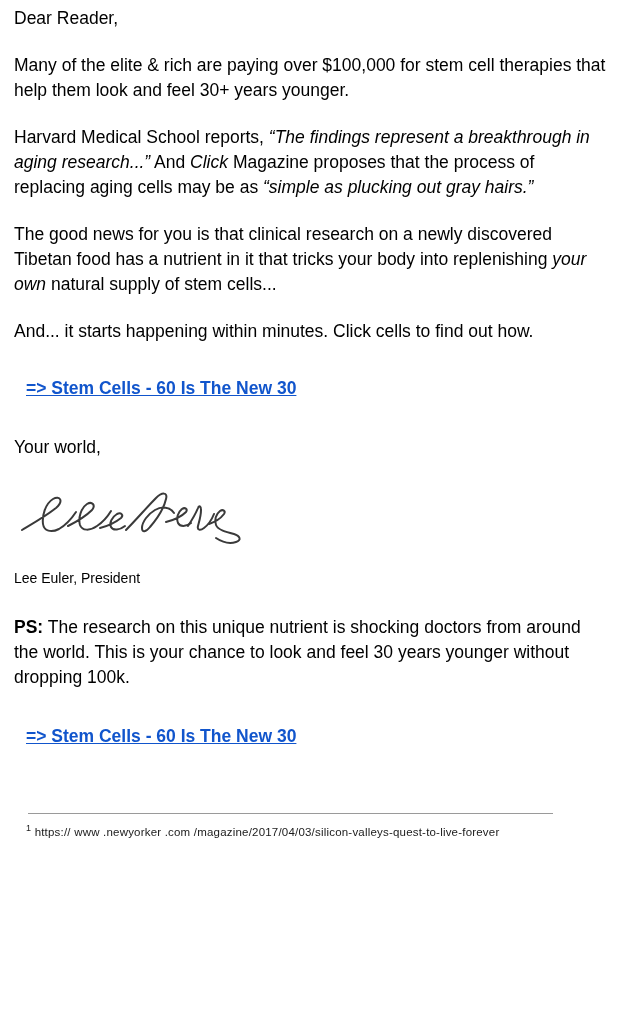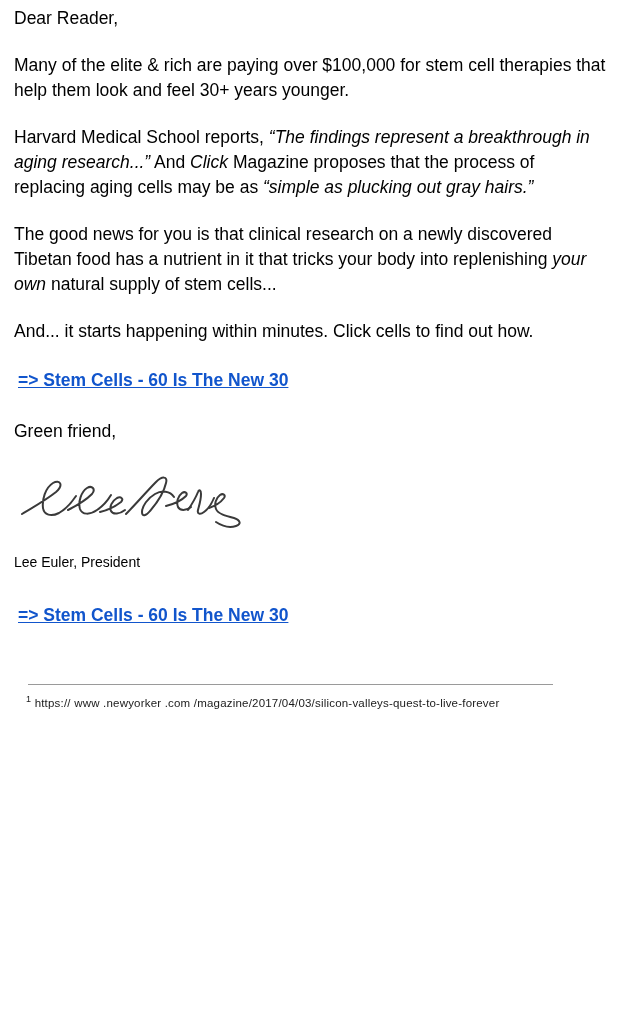--- a/index.html
+++ b/index.html
@@ -40,21 +40,21 @@
     vertical-align: super;
     font-style: normal;
   }
   .cta {
     display: inline-block;
     font-size: 17.5px;
     line-height: 25px;
     font-weight: bold;
     color: #1155cc;
     text-decoration: underline;
-    margin: 4px;
+    margin: 12px;
   }
   .cta-block {
     margin: 0 0 22px 0;
   }
   .sig-wrap {
     margin: 6px 0 14px 2px;
     height: 66px;
   }
   .signoff {
     font-size: 17.5px;
@@ -99,40 +99,41 @@
   <p class="para"><span>Harvard Medical School reports, </span><span class="italic">“The findings represent a breakthrough in aging research...”</span><span> And </span><span class="italic">Click</span><span> Magazine proposes that the process of replacing aging cells may be as </span><span class="italic">“simple as plucking out gray hairs.”</span></p>
 
   <p class="para"><span>The good news for you is that clinical research on a newly discovered Tibetan food has a nutrient in it that tricks your body into replenishing </span><span class="italic">your own</span><span> natural supply of stem cells...</span></p>
 
   <p class="para tight">And... it starts happening within minutes. Click cells to find out how.</p>
 
   <div class="cta-block">
     <a class="cta" href="#">=&gt; Stem Cells - 60 Is The New 30</a>
   </div>
 
-  <p class="signoff">Green friend,</p>
+  <p class="signoff">Your world,</p>
 
   <div class="sig-wrap">
     <svg width="230" height="62" viewBox="0 0 230 62" aria-hidden="true">
       <g fill="none" stroke="#3a3a3a" stroke-width="2" stroke-linecap="round" stroke-linejoin="round">
         <path d="M6 44 C16 38, 30 30, 40 22 C48 15, 44 9, 37 13 C29 18, 26 30, 27 38 C28 45, 35 47, 43 43 C50 39, 56 32, 60 26"></path>
         <path d="M52 40 C60 36, 70 30, 76 24 C80 19, 76 15, 71 18 C65 22, 62 32, 64 39 C66 45, 74 45, 81 40 C87 36, 92 30, 95 25"></path>
         <path d="M84 42 C92 40, 100 36, 105 32 C108 29, 105 26, 101 28 C96 31, 93 37, 95 41 C97 45, 104 44, 109 40"></path>
         <path d="M110 44 C120 34, 132 20, 140 12 C146 6, 152 6, 150 13 C148 22, 140 34, 134 41 C130 46, 126 47, 126 42 C126 36, 132 28, 139 24 C146 20, 154 21, 158 27"></path>
         <path d="M150 36 C158 34, 166 30, 170 26 C172 23, 169 21, 166 23 C162 26, 160 32, 162 37 C164 41, 170 41, 175 37"></path>
         <path d="M172 40 C176 34, 180 27, 182 22 C183 19, 185 20, 185 24 C185 30, 183 36, 182 40 C181 44, 184 45, 188 42 C192 39, 196 33, 198 28"></path>
         <path d="M193 38 C199 36, 205 32, 208 28 C210 25, 207 23, 204 25 C200 28, 198 34, 200 39 C202 44, 210 46, 218 48 C224 50, 226 54, 220 56 C214 58, 206 56, 200 52"></path>
       </g>
     </svg>
   </div>
 
   <div class="name-block">
     <div>Lee Euler, President</div>
   </div>
 
+  <p class="para"><span class="bold">PS:</span><span> The research on this unique nutrient is shocking doctors from around the world. This is your chance to look and feel 30 years younger without dropping 100k.</span></p>
 
   <div class="cta-block">
     <a class="cta" href="#">=&gt; Stem Cells - 60 Is The New 30</a>
   </div>
 
   <div class="spacer-bottom"></div>
 
   <hr class="footnote-rule">
 
   <div class="footnote"><sup>1</sup> <span>https:// www .newyorker .com /magazine/2017/04/03/silicon-valleys-quest-to-live-forever</span></div>

